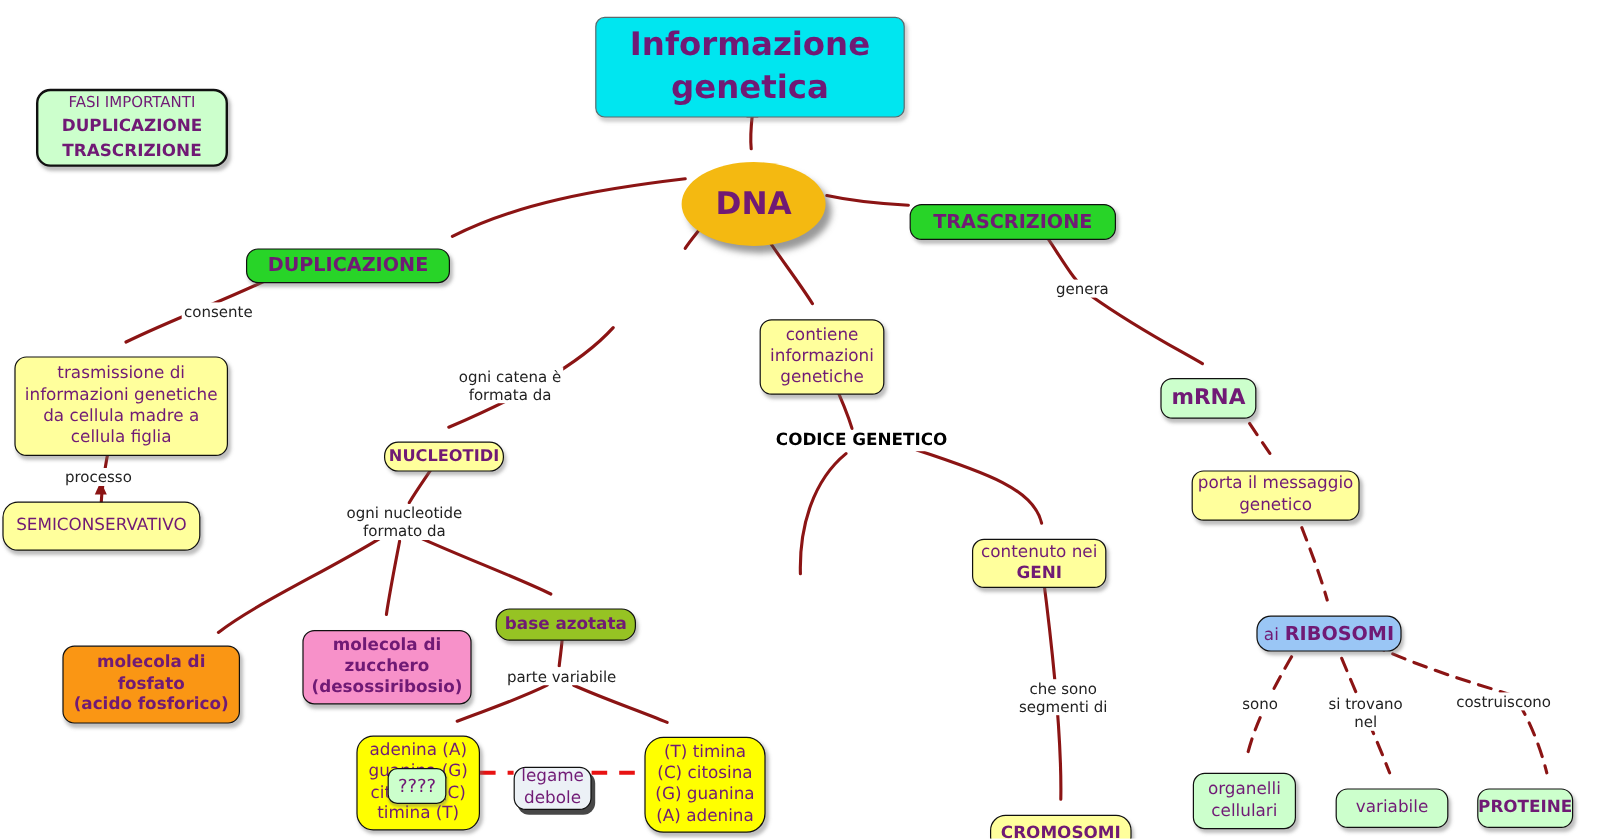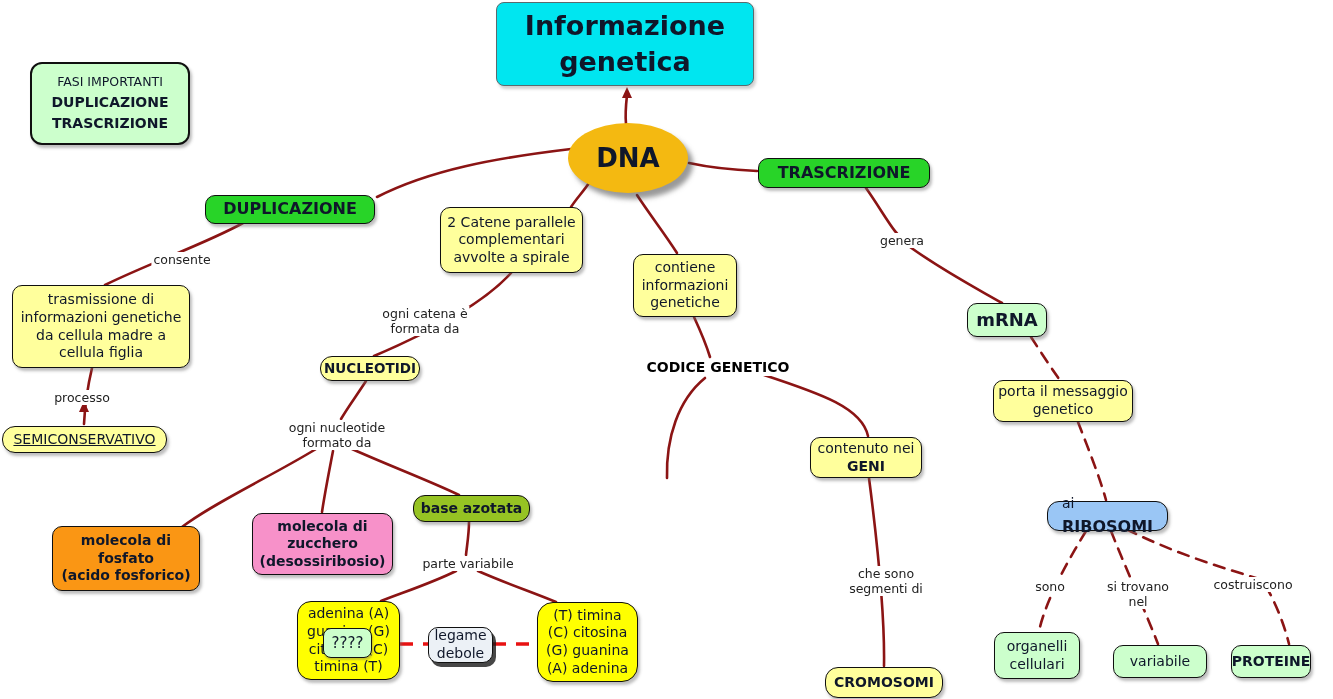--- a/index.html
+++ b/index.html
@@ -1,22 +1,22 @@
 <!DOCTYPE html>
 <html><head>
 <meta charset="utf-8">
 <style>
   html,body{margin:0;padding:0;background:#fff;}
   #canvas{position:relative;width:1333px;height:699px;background:#ffffff;overflow:hidden;
           font-family:"DejaVu Sans","Liberation Sans",sans-serif;}
   svg.edges{position:absolute;left:0;top:0;z-index:1;}
   .nd{position:absolute;box-sizing:border-box;z-index:2;display:flex;flex-direction:column;
       align-items:center;justify-content:center;text-align:center;white-space:pre-line;
-      font-size:14px;line-height:1.26;color:#0f172a;border:1.6px solid #101010;border-radius:10px;
-      box-shadow:2px 3px 3px rgba(110,110,110,.45);}
+      font-size:14px;line-height:1.26;color:#701a75;border:1.6px solid #101010;border-radius:10px;
+      box-shadow:2px 3px 3px rgba(110,110,110,.45);margin-top:12px;}
   .yellow{background:#FFFF9C;}
   .byellow{background:#FFFF00;border-radius:14px;}
   .green{background:#28D428;font-weight:bold;font-size:16px;}
   .ltgreen{background:#CCFFCC;}
   .orange{background:#FA9614;font-weight:bold;}
   .pink{background:#F791C9;font-weight:bold;}
   .olive{background:#96C323;font-weight:bold;}
   .blue{background:#9AC6F5;}
   .cyanbox{background:#00E6F0;border:1px solid #5a6b6e;border-radius:8px;
            font-weight:bold;font-size:27px;line-height:1.35;
@@ -26,21 +26,21 @@
   .legend{background:#CCFFCC;border-radius:12px;border-width:2px;font-size:12.5px;line-height:1.5;}
   .legend b{font-size:14px;}
   .legame{background:#ECF1F6;box-shadow:3px 4px 0 rgba(25,25,25,.8);font-size:14px;}
   .unknown{background:#CCFFCC;z-index:4;font-size:15px;border-radius:8px;
            box-shadow:1px 2px 2px rgba(110,110,110,.4);}
   .bold{font-weight:bold;}
   .elbl{position:absolute;z-index:3;transform:translateX(-50%);background:#ffffff;
         font-size:12.5px;line-height:1.2;color:#222;text-align:center;white-space:pre-line;
         padding:0 2px;}
   .codice{font-weight:bold;font-size:14px;color:#000;}
-  .rowline{display:flex;flex-direction:column;gap:5px;align-items:baseline;justify-content:flex-start;}
+  .rowline{display:flex;flex-direction:row;gap:5px;align-items:baseline;justify-content:flex-start;}
 </style>
 </head>
 <body>
 
 <div id="canvas">
 
   <svg class="edges" width="1333" height="699" viewBox="0 0 1333 699">
     <g fill="none" stroke="#8B1414" stroke-width="2.6" stroke-linecap="round">
       <path d="M626,124 C625,114 626,104 627,95"></path>
       <path d="M571,149 C495,158 430,170 377,197"></path>
@@ -76,42 +76,39 @@
     </g>
     <g fill="#8B1414" stroke="none">
       <polygon points="627,87 622,98 632,98"></polygon>
       <polygon points="84,401 79,412 89,412"></polygon>
     </g>
   </svg>
 
   <div class="nd cyanbox" style="left:496px;top:2px;width:258px;height:84px;">Informazione
 genetica</div>
 
-  <div class="nd legend" style="left:30px;top:62px;width:160px;height:83px;">
+  <div class="nd legend" style="left:30px;top:62px;width:160px;height:65px;">
     <span>FASI IMPORTANTI</span>
     <b>DUPLICAZIONE</b>
     <b>TRASCRIZIONE</b>
   </div>
 
   <div class="nd dna" style="left:568px;top:123px;width:120px;height:70px;">DNA</div>
 
   <div class="nd green" style="left:205px;top:195px;width:170px;height:29px;">DUPLICAZIONE</div>
 
   <div class="nd green" style="left:758px;top:158px;width:172px;height:30px;">TRASCRIZIONE</div>
 
   <div class="nd yellow" style="left:12px;top:285px;width:178px;height:83px;">trasmissione di
 informazioni genetiche
 da cellula madre a
 cellula figlia</div>
 
-  <div class="nd yellow" style="left:2px;top:426px;width:165px;height:27px;border-radius:13px;text-decoration:underline;">SEMICONSERVATIVO</div>
+  <div class="nd yellow" style="left:2px;top:406px;width:165px;height:41px;border-radius:13px;">SEMICONSERVATIVO</div>
 
-  <div class="nd yellow" style="left:440px;top:207px;width:143px;height:66px;">2 Catene parallele
-complementari
-avvolte a spirale</div>
 
   <div class="nd yellow bold" style="left:320px;top:356px;width:100px;height:25px;font-size:13.5px;border-radius:12px;">NUCLEOTIDI</div>
 
   <div class="nd orange" style="left:52px;top:526px;width:148px;height:65px;">molecola di
 fosfato
 (acido fosforico)</div>
 
   <div class="nd pink" style="left:252px;top:513px;width:141px;height:62px;">molecola di
 zucchero
 (desossiribosio)</div>

